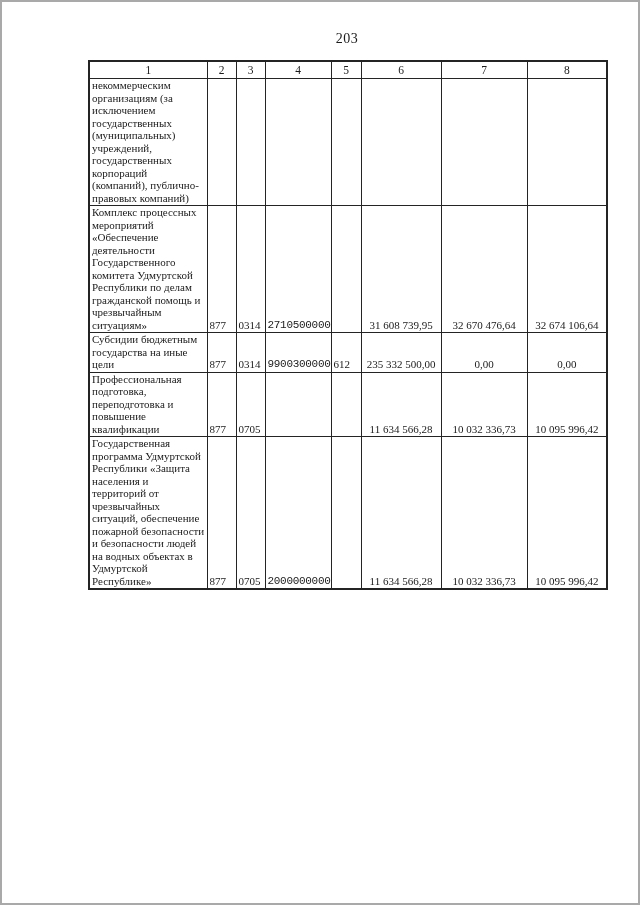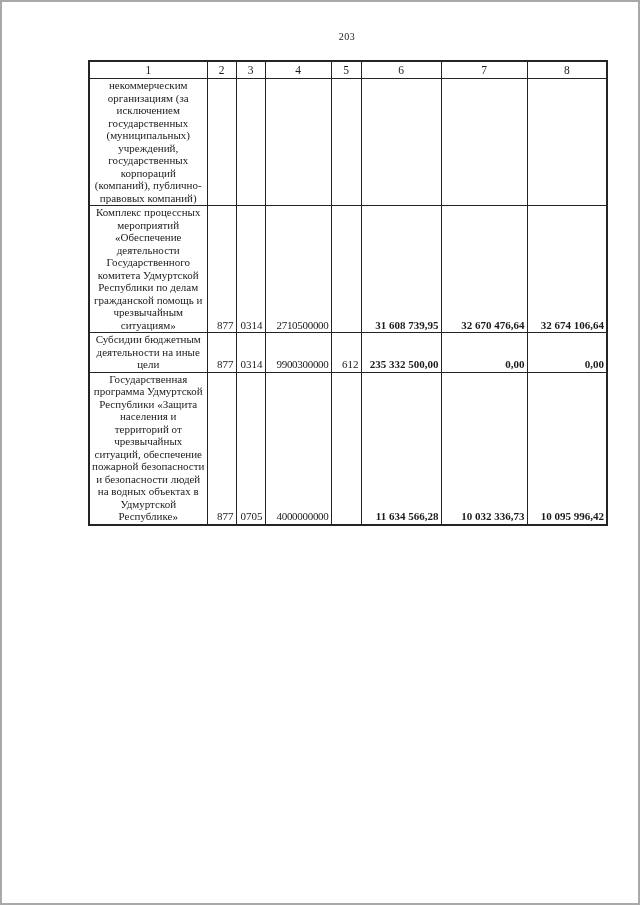--- a/index.html
+++ b/index.html
@@ -13,21 +13,21 @@
   }
   .scan-frame {
     position: absolute; left: 0; top: 0; right: 0; bottom: 0;
     border: 2px solid #a9a9a9;
     pointer-events: none;
   }
   .page-number {
     position: absolute;
     top: 31px; left: 88px; width: 518px;
     text-align: center;
-    font-size: 10px;
+    font-size: 14px;
     letter-spacing: 0.5px;
   }
   table.budget {
     position: absolute;
     left: 88px; top: 60px;
     width: 518px;
     border-collapse: collapse;
     table-layout: fixed;
   }
   table.budget, table.budget th, table.budget td {
@@ -41,24 +41,24 @@
     text-align: center;
     vertical-align: middle;
     padding: 0;
   }
   table.budget td {
     font-size: 11px;
     line-height: 12.5px;
     padding: 0 2px 1px 2px;
     overflow: hidden;
   }
-  td.c1 { text-align: center;  vertical-align: top;    }
-  td.c2, td.c3, td.c4, td.c5 { text-align: right; vertical-align: bottom; padding-left: 0; padding-right: 0; }
-  td.c4 { font-size: 10.5px; letter-spacing: -0.3px; }
-  td.c6, td.c7, td.c8 { text-align: right; vertical-align: bottom; padding-right: 3px; font-weight: bold; }
+  td.c1 { text-align: left;  vertical-align: top;    }
+  td.c2, td.c3, td.c4, td.c5 { text-align: left; vertical-align: bottom; padding-left: 0; padding-right: 0; }
+  td.c4 { font-size: 10.5px; letter-spacing: -0.3px; font-family: Liberation Mono, monospace; }
+  td.c6, td.c7, td.c8 { text-align: center; vertical-align: bottom; padding-right: 3px; }
 </style>
 </head>
 <body>
 
 <div class="scan-frame"></div>
 
 <div class="page-number">203</div>
 
 <table class="budget">
   <colgroup>
@@ -98,33 +98,43 @@
         <td class="c1">Комплекс процессных мероприятий «Обеспечение деятельности Государственного комитета Удмуртской Республики по делам гражданской помощь и чрезвычайным ситуациям»</td>
         <td class="c2">877</td>
         <td class="c3">0314</td>
         <td class="c4">2710500000</td>
         <td class="c5"></td>
         <td class="c6">31 608 739,95</td>
         <td class="c7">32 670 476,64</td>
         <td class="c8">32 674 106,64</td>
       </tr>
       <tr>
-        <td class="c1">Субсидии бюджетным деятельности на иные цели</td>
+        <td class="c1">Субсидии бюджетным государства на иные цели</td>
         <td class="c2">877</td>
         <td class="c3">0314</td>
         <td class="c4">9900300000</td>
         <td class="c5">612</td>
         <td class="c6">235 332 500,00</td>
         <td class="c7">0,00</td>
         <td class="c8">0,00</td>
       </tr>
       <tr>
+        <td class="c1">Профессиональная подготовка, переподготовка и повышение квалификации</td>
+        <td class="c2">877</td>
+        <td class="c3">0705</td>
+        <td class="c4"></td>
+        <td class="c5"></td>
+        <td class="c6">11 634 566,28</td>
+        <td class="c7">10 032 336,73</td>
+        <td class="c8">10 095 996,42</td>
+      </tr>
+      <tr>
         <td class="c1">Государственная программа Удмуртской Республики «Защита населения и территорий от чрезвычайных ситуаций, обеспечение пожарной безопасности и безопасности людей на водных объектах в Удмуртской Республике»</td>
         <td class="c2">877</td>
         <td class="c3">0705</td>
-        <td class="c4">4000000000</td>
+        <td class="c4">2000000000</td>
         <td class="c5"></td>
         <td class="c6">11 634 566,28</td>
         <td class="c7">10 032 336,73</td>
         <td class="c8">10 095 996,42</td>
       </tr>
     </tbody>
 </table>
 
 </body></html>

